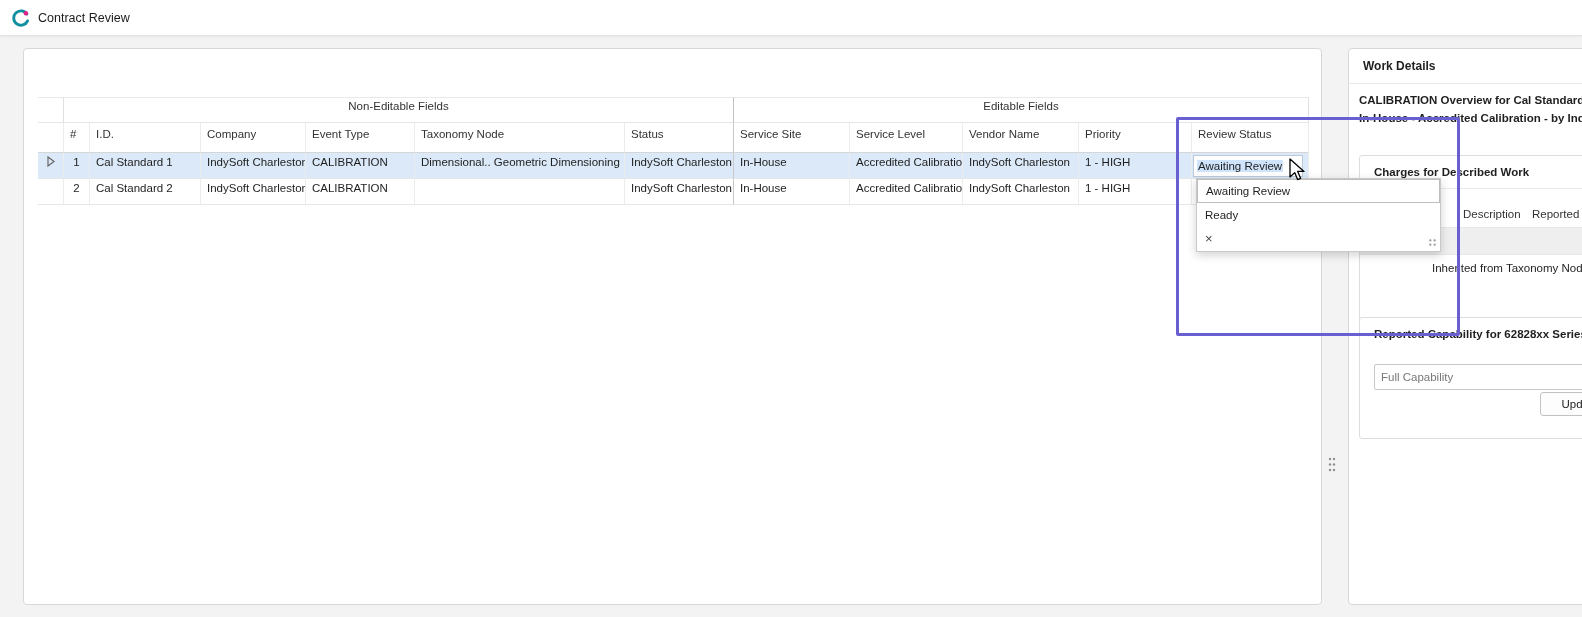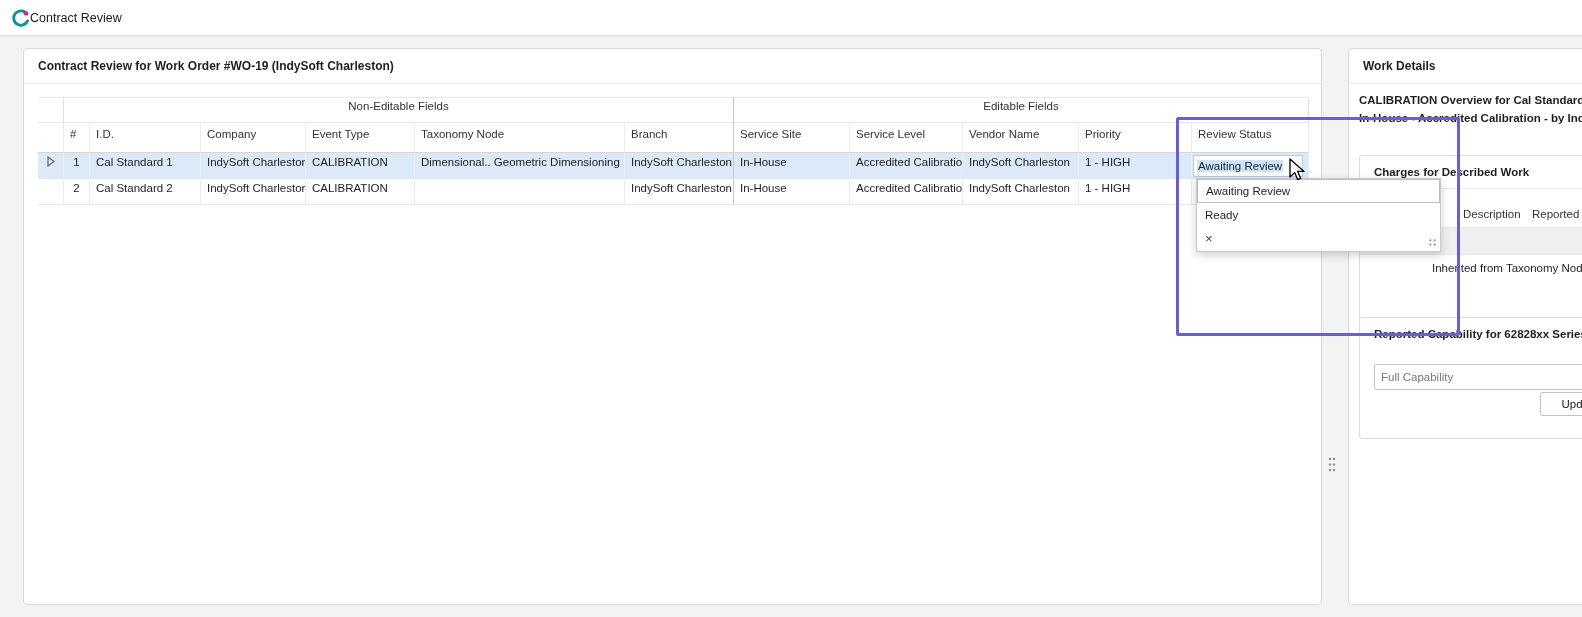--- a/index.html
+++ b/index.html
@@ -6,21 +6,21 @@
   body{
     width:1582px;height:617px;position:relative;overflow:hidden;
     background:#f3f3f3;color:#1f1f1f;
     font-family:"Liberation Sans", sans-serif;font-size:11.5px;
   }
   
   .topbar{position:absolute;left:0;top:0;width:1582px;height:36px;background:#fff;
     border-bottom:1px solid #e2e2e2;box-shadow:0 1px 2px rgba(0,0,0,.05);
     display:flex;align-items:center;padding-left:12px;box-sizing:border-box;z-index:5;}
   .logo{display:flex;align-items:center;}
-  .app-title{font-size:12.5px;color:#1c1c1c;}
+  .app-title{margin-left:8px;font-size:12.5px;color:#1c1c1c;}
 
   
   .panel{position:absolute;background:#fff;border:1px solid #d8d8d8;border-radius:4px;box-sizing:border-box;}
   #main-panel{left:23px;top:48px;width:1299px;height:557px;}
   #work-panel{left:1348px;top:48px;width:330px;height:557px;}
   .panel-header{height:34px;line-height:34px;padding-left:14px;font-weight:bold;font-size:12px;
     border-bottom:1px solid #e9e9e9;white-space:nowrap;overflow:hidden;}
 
   
   .table{position:absolute;left:14px;top:48px;width:1271px;}
@@ -95,38 +95,37 @@
   <span class="logo">
     <svg width="18" height="18" viewBox="0 0 20 20">
       <path d="M16.5 5.5 A8 8 0 1 0 17.3 13.2" fill="none" stroke="#0f8fa0" stroke-width="3.2" stroke-linecap="round"></path>
       <circle cx="15.4" cy="4.8" r="2.5" fill="#e0218a"></circle>
     </svg>
   </span>
   <span class="app-title">Contract Review</span>
 </div>
 
 <div class="panel" id="main-panel">
-  <div class="panel-header">Contract Review for Work Order #WO-19 (IndySoft Charleston)</div>
 
   <div class="table">
 
     <div class="trow grp">
       <div class="cell g0"></div>
       <div class="cell g1 center">Non-Editable Fields</div>
       <div class="cell g2 center">Editable Fields</div>
     </div>
 
     <div class="trow hdr">
       <div class="cell c0"></div>
       <div class="cell c1">#</div>
       <div class="cell c2">I.D.</div>
       <div class="cell c3">Company</div>
       <div class="cell c4">Event Type</div>
       <div class="cell c5">Taxonomy Node</div>
-      <div class="cell c6">Branch</div>
+      <div class="cell c6">Status</div>
       <div class="cell c7">Service Site</div>
       <div class="cell c8">Service Level</div>
       <div class="cell c9">Vendor Name</div>
       <div class="cell c10">Priority</div>
       <div class="cell c11">Review Status</div>
     </div>
 
     <div class="trow datarow sel-row">
       <div class="cell c0 center">
         <svg width="8" height="11" viewBox="0 0 8 11">

